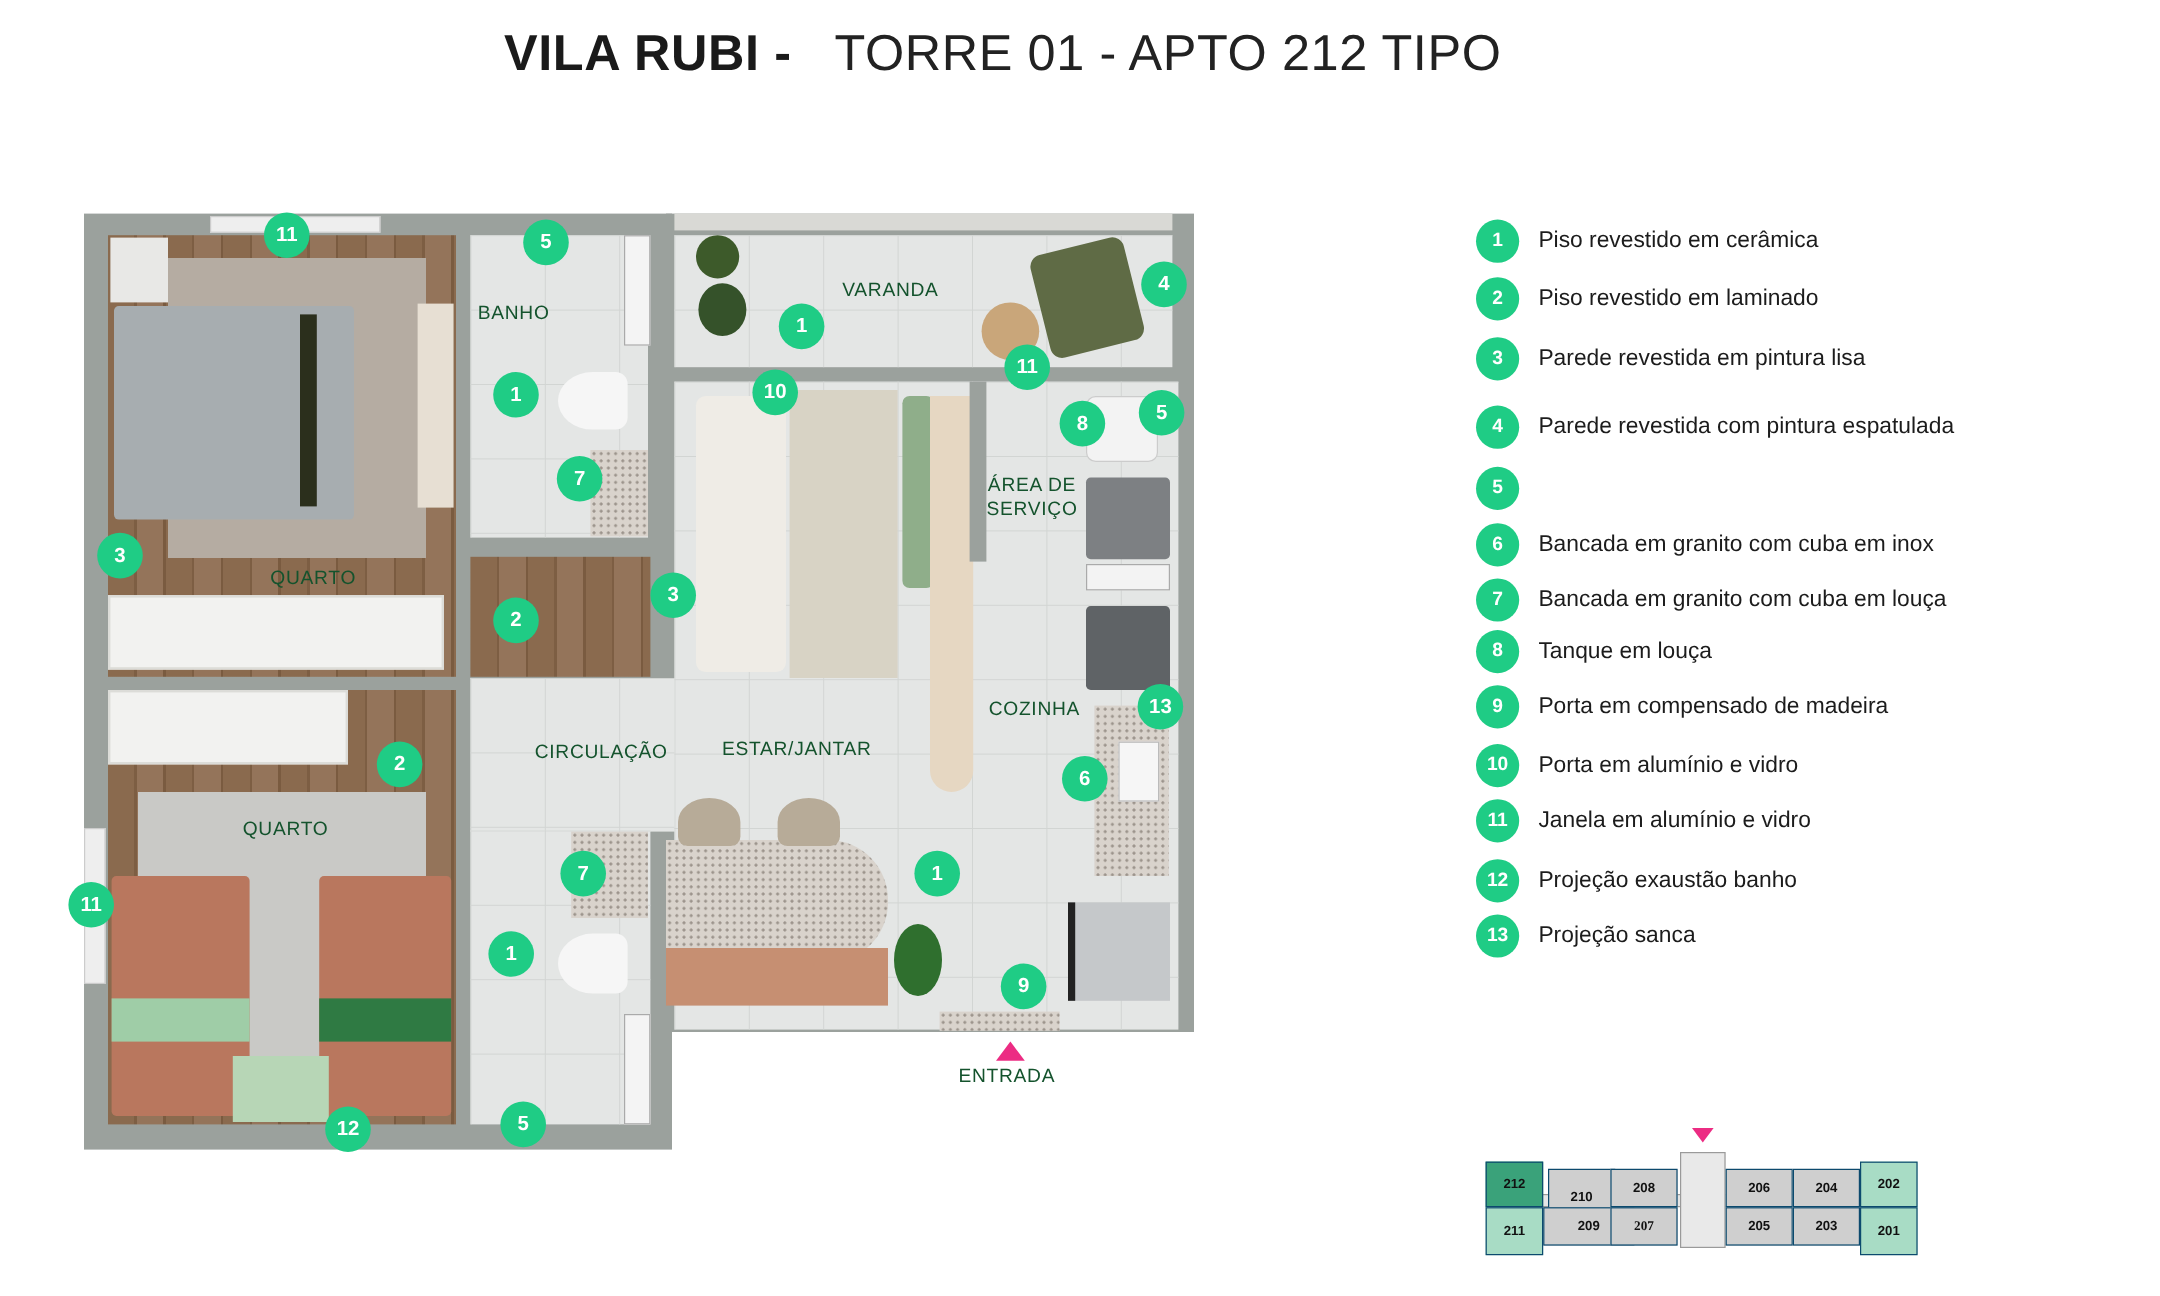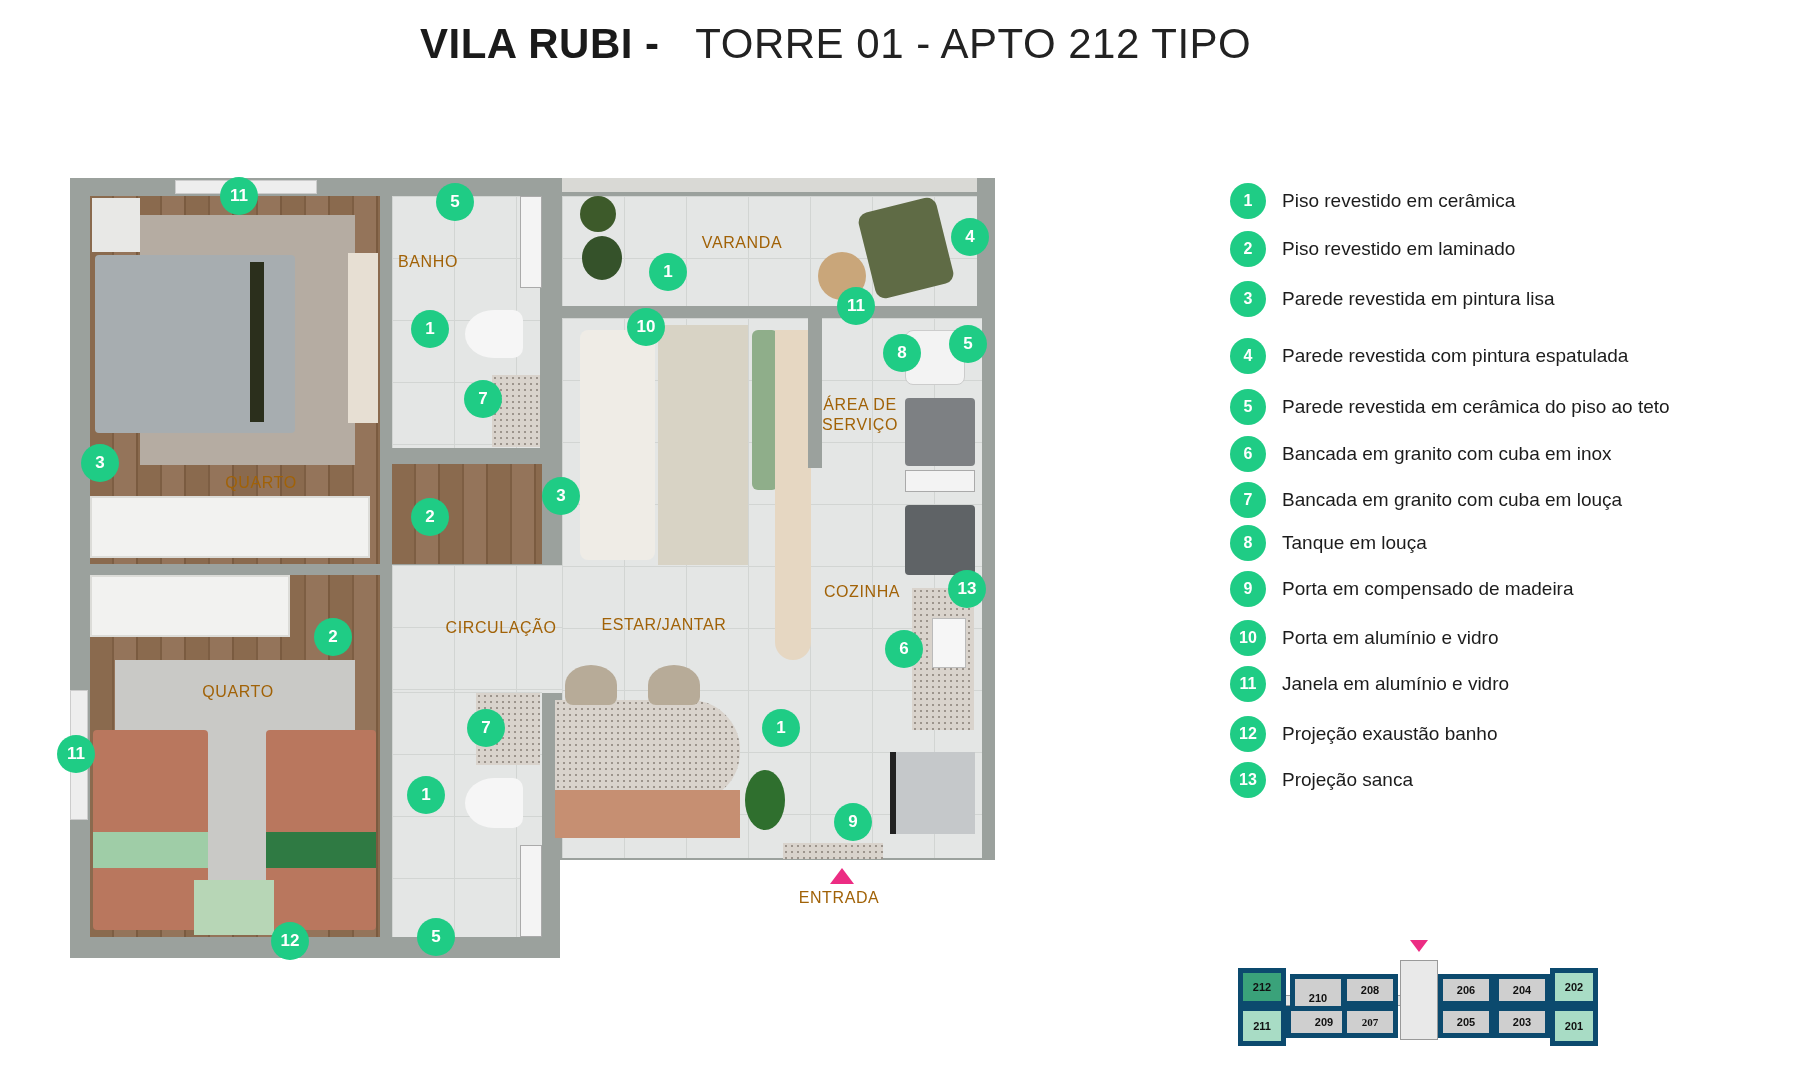--- a/index.html
+++ b/index.html
@@ -23,35 +23,35 @@
   .granite { background-color: #d9d3cc; background-image: radial-gradient(#9c948c 1px, transparent 1.5px); background-size: 6px 6px; }
   .wardrobe { background: #f2f2f0; border: 2px solid #dcdcd8; }
   .bed-gray { background: #a7adb0; border-radius: 4px; }
   .bed-peach { background: #b9775e; border-radius: 4px; }
   .sofa { background: #efece6; border-radius: 8px; }
   .counter-wood { background: #e6d7c2; border-radius: 0 0 22px 22px; }
   .bench { background: #c68f72; }
   .appliance { background: #7d8083; border-radius: 4px; }
   .fridge { background: #c5c8ca; border-left: 6px solid #222; }
 
-  .room-label { position: absolute; font-size: 16px; letter-spacing: 0.6px; color: #a16207; transform: translate(-50%, -50%); white-space: nowrap; text-align: center; line-height: 20px; }
+  .room-label { position: absolute; font-size: 16px; letter-spacing: 0.6px; color: #14532d; transform: translate(-50%, -50%); white-space: nowrap; text-align: center; line-height: 20px; }
 
   .badge { position: absolute; width: 38px; height: 38px; border-radius: 50%; background: #1fcc85; color: #fff;
     font-weight: 700; font-size: 17px; display: flex; align-items: center; justify-content: center; transform: translate(-50%, -50%); }
 
   .entrada-arrow { position: absolute; left: 830px; top: 868px; width: 0; height: 0;
     border-left: 12px solid transparent; border-right: 12px solid transparent; border-bottom: 16px solid #ec2c83; }
 
   .legend { position: absolute; left: 1230px; top: 183px; }
   .legend-item { position: absolute; left: 0; display: flex; align-items: center; white-space: nowrap; }
   .legend-item .badge { position: static; transform: none; width: 36px; height: 36px; font-size: 16px; flex: none; }
   .legend-item .text { margin-left: 16px; font-size: 19px; color: #1c1c1c; }
 
   .minimap { position: absolute; left: 1238px; top: 940px; width: 360px; height: 100px; }
-  .unit { position: absolute; background: #cfcfcf; border: 5px solid #0c4a6e; font-size: 11px; font-weight: 700;
+  .unit { position: absolute; background: #cfcfcf; border: 1px solid #0c4a6e; font-size: 11px; font-weight: 700;
     display: flex; align-items: center; justify-content: center; color: #111; }
   .unit.current { background: #3aa27a; }
   .unit.corner { background: #a8dcc5; }
   .corridor { position: absolute; background: #e6e6e6; border: 1px solid #9a9a9a; }
   .core { position: absolute; background: #e9e9e9; border: 1px solid #9a9a9a; }
   .mm-arrow { position: absolute; width: 0; height: 0; border-left: 9px solid transparent; border-right: 9px solid transparent; border-top: 12px solid #ec2c83; }
 </style>
 </head>
 <body>
 
@@ -176,21 +176,20 @@
   <div class="legend-item" style="top:98px;">
       <span class="badge">3</span>
       <span class="text">Parede revestida em pintura lisa</span>
     </div>
   <div class="legend-item" style="top:155px;">
       <span class="badge">4</span>
       <span class="text">Parede revestida com pintura espatulada</span>
     </div>
   <div class="legend-item" style="top:206px;">
       <span class="badge">5</span>
-      <span class="text">Parede revestida em cerâmica do piso ao teto</span>
     </div>
   <div class="legend-item" style="top:253px;">
       <span class="badge">6</span>
       <span class="text">Bancada em granito com cuba em inox</span>
     </div>
   <div class="legend-item" style="top:299px;">
       <span class="badge">7</span>
       <span class="text">Bancada em granito com cuba em louça</span>
     </div>
   <div class="legend-item" style="top:342px;">

